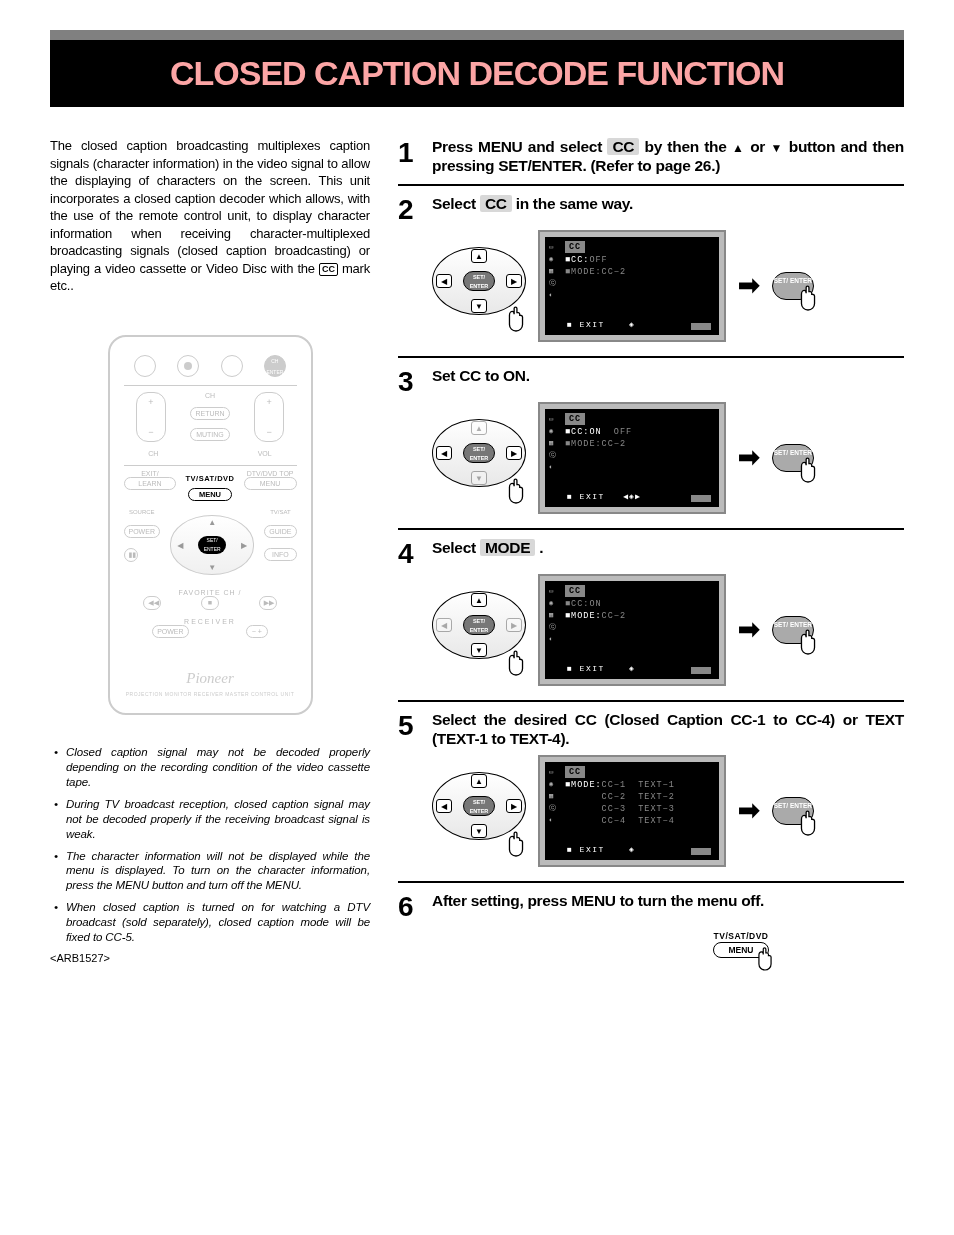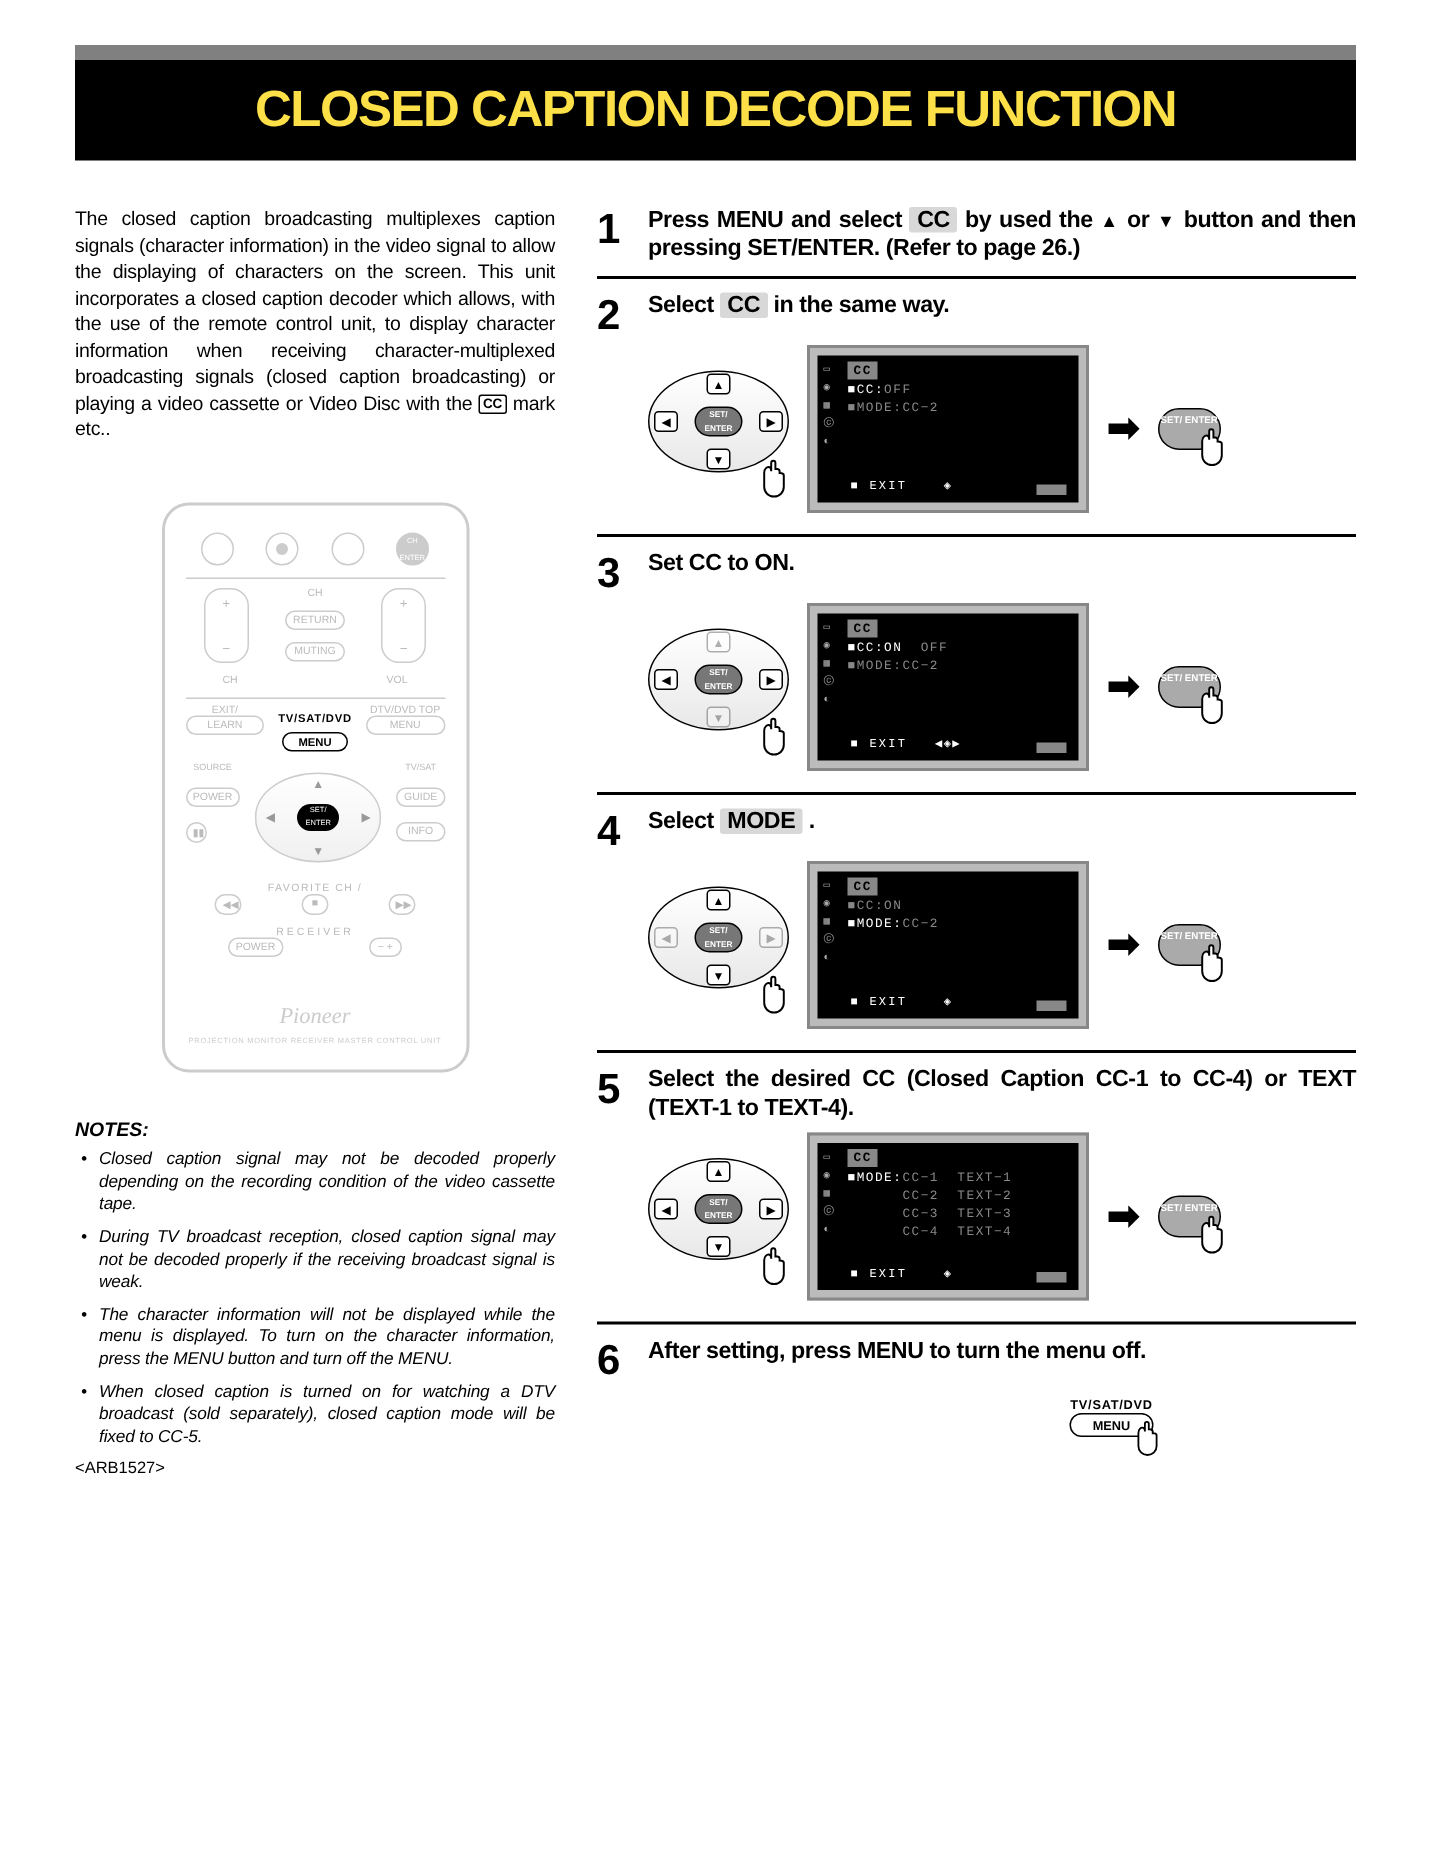--- a/index.html
+++ b/index.html
@@ -1,18 +1,18 @@
 <!DOCTYPE html>
 <html><head>
 <meta charset="utf-8">
 <style>
   * { box-sizing: border-box; margin: 0; padding: 0; }
   body { font-family: Arial, Helvetica, sans-serif; background: #fff; color: #000; width: 954px; margin: 0 auto; padding: 30px 50px 30px 50px; font-size: 13px; }
   .topbar { height: 10px; background: #808080; margin-bottom: 0; }
-  .title-banner { background: #000; color: #fde047; font-size: 34px; font-weight: 900; text-align: center; padding: 14px 0; letter-spacing: -1px; margin-bottom: 30px; }
+  .title-banner { background: #000; color: #fca5a5; font-size: 34px; font-weight: 900; text-align: center; padding: 14px 0; letter-spacing: -1px; margin-bottom: 30px; }
   .columns { display: flex; gap: 28px; }
   .left-col { width: 320px; flex-shrink: 0; }
   .right-col { flex: 1; }
   .intro { text-align: justify; font-size: 13px; line-height: 1.35; margin-bottom: 40px; letter-spacing: -0.2px; }
   .cc-mark { display: inline-block; border: 1.5px solid #000; font-size: 9px; font-weight: bold; padding: 0 2px; border-radius: 2px; line-height: 11px; vertical-align: 1px; }
   .remote-box { text-align: center; margin: 10px 0 30px; }
   .remote { display: inline-block; width: 205px; height: 380px; border: 2px solid #ccc; border-radius: 18px; background: #fff; position: relative; padding: 18px 14px; }
   .rem-row { display: flex; justify-content: space-around; margin-bottom: 8px; }
   .rem-circ { width: 22px; height: 22px; border: 1px solid #ccc; border-radius: 50%; }
   .rem-circ.dark { background: #ccc; }
@@ -158,38 +158,37 @@
         <div class="rem-row">
           <div class="rem-btn">POWER</div>
           <div class="rem-btn" style="width:22px;">− +</div>
         </div>
         <div class="rem-brand">Pioneer</div>
         <div class="rem-sub">PROJECTION MONITOR RECEIVER
 MASTER CONTROL UNIT</div>
       </div>
     </div>
 
-    <div class="notes-head">NOTES:</div>
     <ul class="notes">
       <li>Closed caption signal may not be decoded properly depending on the recording condition of the video cassette tape.</li>
       <li>During TV broadcast reception, closed caption signal may not be decoded properly if the receiving broadcast signal is weak.</li>
       <li>The character information will not be displayed while the menu is displayed. To turn on the character information, press the MENU button and turn off the MENU.</li>
       <li>When closed caption is turned on for watching a DTV broadcast (sold separately), closed caption mode will be fixed to CC-5.</li>
     </ul>
 
     <div class="doc-code">&lt;ARB1527&gt;</div>
   </div>
 
   <div class="right-col">
 
     <div class="step">
       <div class="step-num">1</div>
       <div class="step-body">
         <div class="step-title">
-          <span>Press MENU and select </span><span class="hl">CC</span><span> by used the </span><span class="tri-up"></span><span> or </span><span class="tri-down"></span><span> button and then pressing SET/ENTER. (Refer to page 26.)</span>
+          <span>Press MENU and select </span><span class="hl">CC</span><span> by then the </span><span class="tri-up"></span><span> or </span><span class="tri-down"></span><span> button and then pressing SET/ENTER. (Refer to page 26.)</span>
         </div>
       </div>
     </div>
     <hr class="step-hr">
 
     <div class="step">
       <div class="step-num">2</div>
       <div class="step-body">
         <div class="step-title">
           <span>Select </span><span class="hl">CC</span><span> in the same way.</span>

